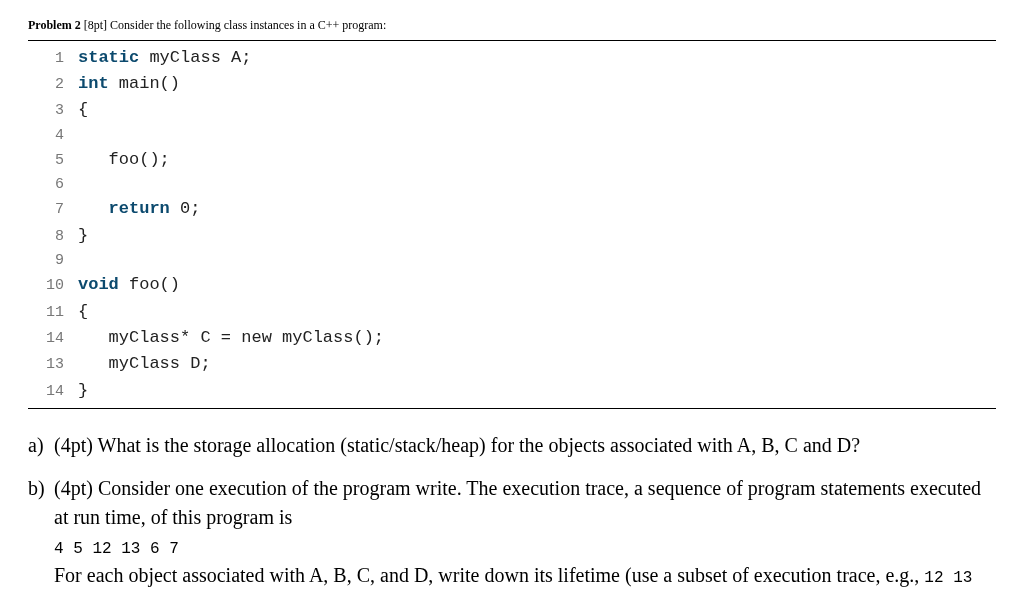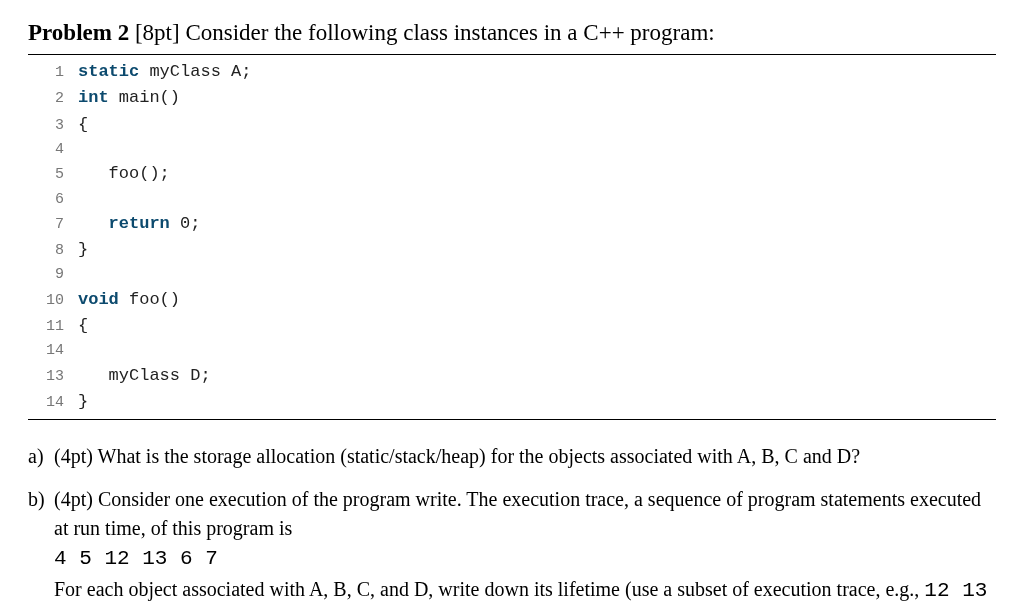--- a/index.html
+++ b/index.html
@@ -10,21 +10,21 @@
     color: #000000;
   }
   .page {
     width: 1024px;
     height: 607px;
     box-sizing: border-box;
     padding: 18px 28px 0 28px;
     background: #ffffff;
   }
   .problem-title {
-    font-size: 23px;
+    font-size: 12px;
     line-height: 1.3;
     margin-bottom: 6px;
   }
   .problem-title .bold {
     font-weight: bold;
   }
   .code-block {
     border-top: 1.5px solid #000;
     border-bottom: 1.5px solid #000;
     padding: 4px 0 4px 0;
@@ -64,21 +64,21 @@
   }
   .q-label {
     width: 26px;
     flex-shrink: 0;
   }
   .q-body {
     flex: 1;
   }
   .mono {
     font-family: "Courier New", Courier, monospace;
-    font-size: 21px;
+    font-size: 16px;
   }
 </style>
 </head>
 <body>
 
 <div class="page">
 
   <div class="problem-title">
     <span class="bold">Problem 2</span>
     <span>[8pt]</span>
@@ -123,20 +123,21 @@
       <div class="code-line">
         <span class="lineno">10</span>
         <span class="code"><span class="kw">void</span> foo()</span>
       </div>
       <div class="code-line">
         <span class="lineno">11</span>
         <span class="code">{</span>
       </div>
       <div class="code-line">
         <span class="lineno">14</span>
+        <span class="code">   myClass* C = new myClass();</span>
       </div>
       <div class="code-line">
         <span class="lineno">13</span>
         <span class="code">   myClass D;</span>
       </div>
       <div class="code-line">
         <span class="lineno">14</span>
         <span class="code">}</span>
       </div>
     </div>

